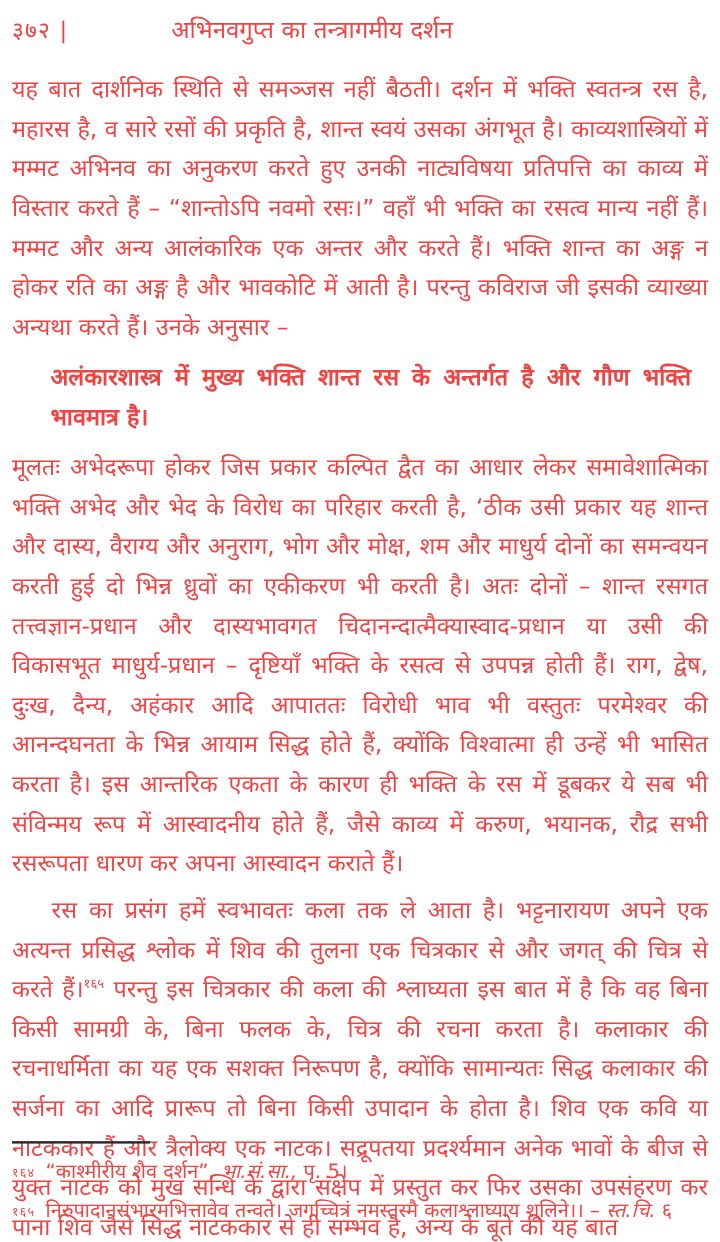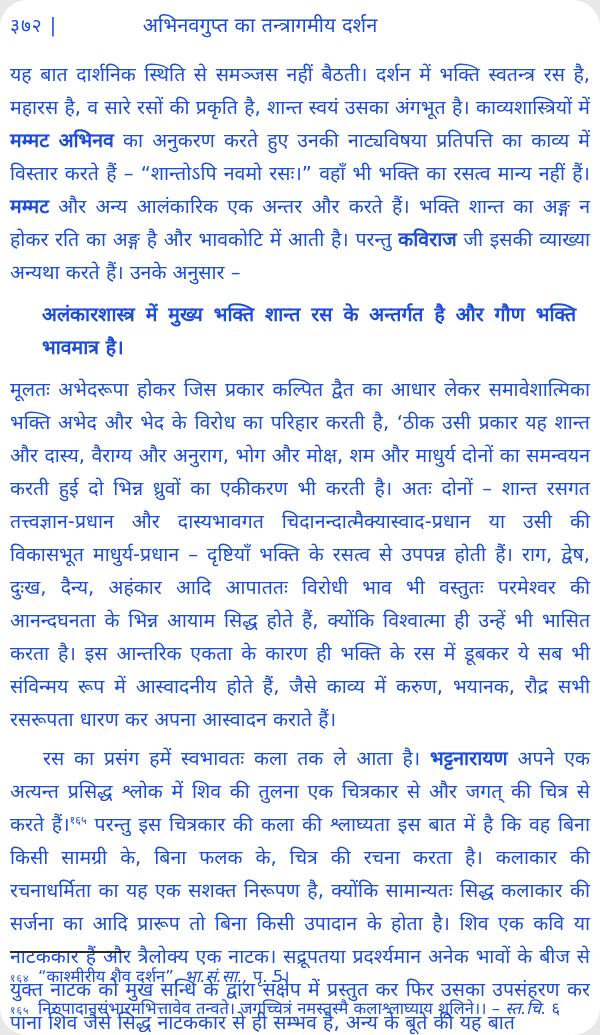--- a/index.html
+++ b/index.html
@@ -2,26 +2,25 @@
 <html lang="hi"><head>
 <meta charset="utf-8">
 <style>
   html, body { margin: 0; padding: 0; background: #e8e8e8; }
   .page {
     position: relative;
     width: 600px;
     height: 1035px;
     margin: 0 auto;
     background: #ffffff;
-    color: #1d4ed8;
+    color: #ef4444;
     font-family: "DejaVu Sans", sans-serif;
     box-sizing: border-box;
     padding: 10px 10px 0 10px;
     overflow: hidden;
-    border-radius: 27px;
   }
   
   .header {
     position: relative;
     height: 34px;
     margin-bottom: 14px;
   }
   .page-num {
     position: absolute;
     left: 0;
@@ -36,21 +35,21 @@
     transform: translateX(-40px);
   }
   
   .bodytext { font-size: 19.5px; line-height: 33px; }
   .para {
     text-align: justify;
     margin: 0;
   }
   .para + .para { margin-top: 6px; }
   .indent { text-indent: 33px; }
-  b { font-weight: bold; }
+  b { font-weight: normal; }
   sup.fnref {
     font-size: 11px;
     line-height: 0;
     vertical-align: super;
     letter-spacing: 0;
   }
   
   .quote {
     font-weight: bold;
     text-align: justify;

